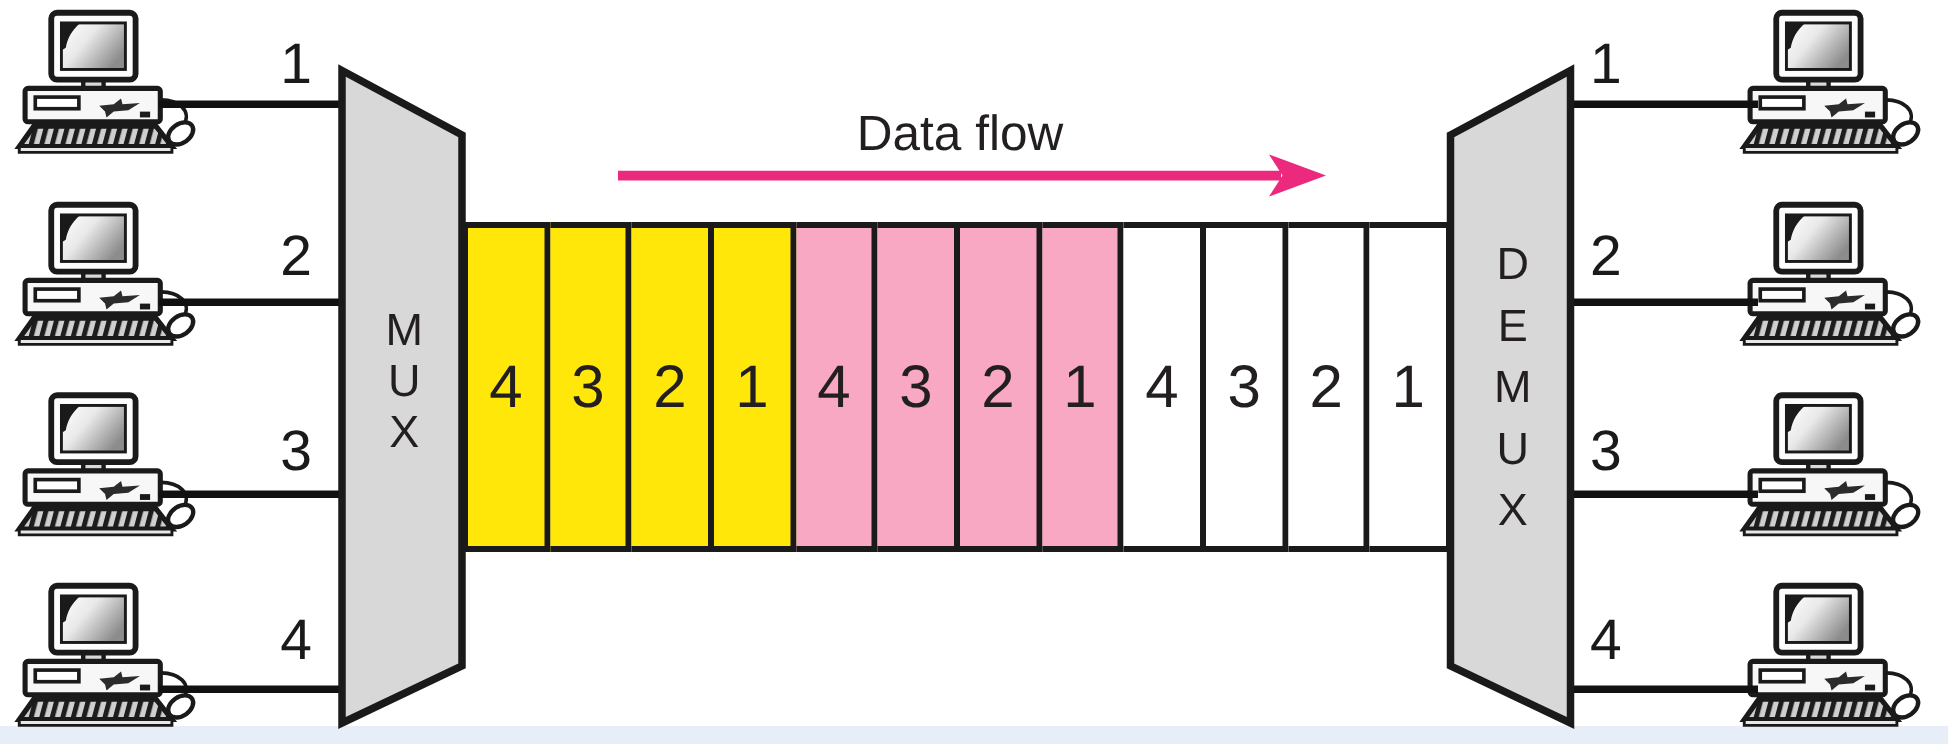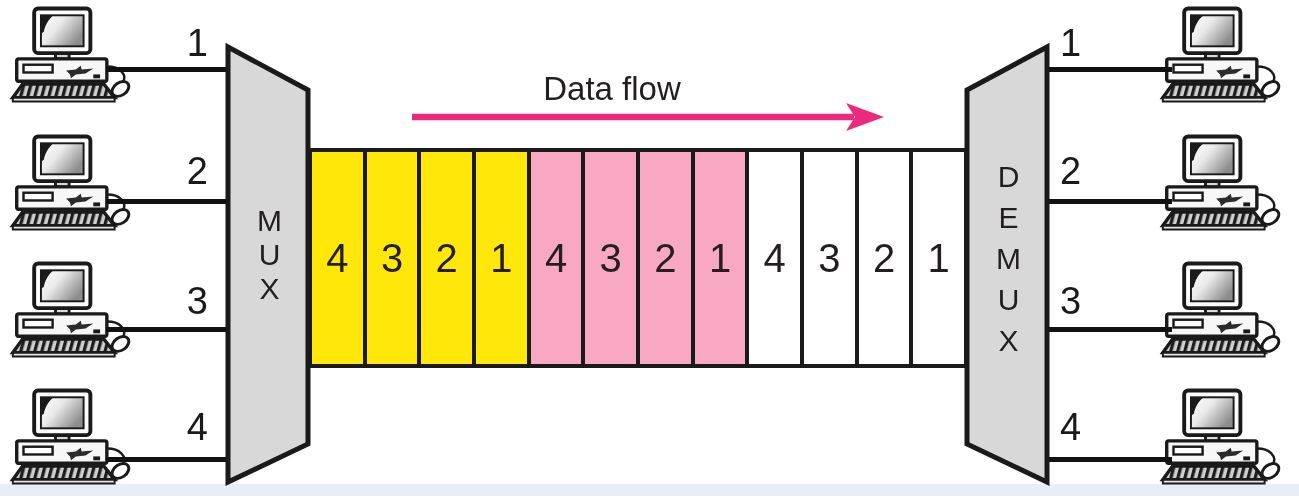--- a/index.html
+++ b/index.html
@@ -28,21 +28,21 @@
   }
   .frame{display:contents;}
   .slot{
     flex:1;box-sizing:border-box;
     border-top:4px solid #1a1a1a;border-bottom:4px solid #1a1a1a;border-right:4px solid #1a1a1a;
     display:flex;align-items:center;justify-content:center;
     font-size:40px;color:#231F20;
   }
   
   #dataflow-label{
-    position:absolute;left:487px;top:70px;width:250px;text-align:center;
+    position:absolute;left:515px;top:70px;width:250px;text-align:center;
     font-size:33px;color:#231F20;
   }
   #dataflow-arrow{position:absolute;left:408px;top:100px;width:480px;height:34px;}
   
   #footer-strip{position:absolute;left:0;top:484px;width:1299px;height:12px;}
 </style>
 </head>
 <body>
 
 <svg width="0" height="0" style="position:absolute" aria-hidden="true">

